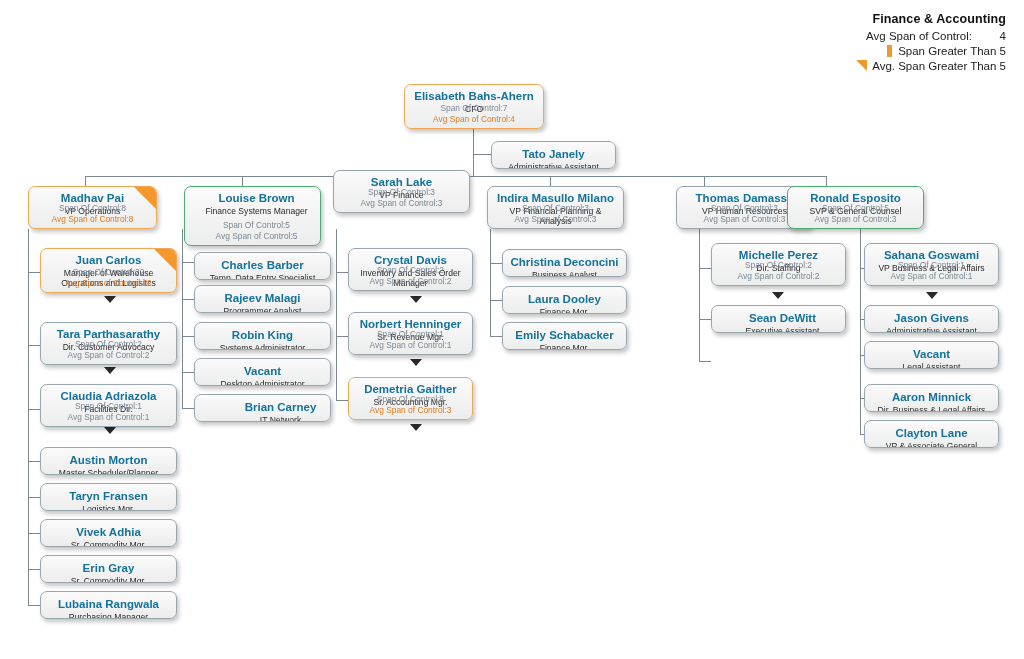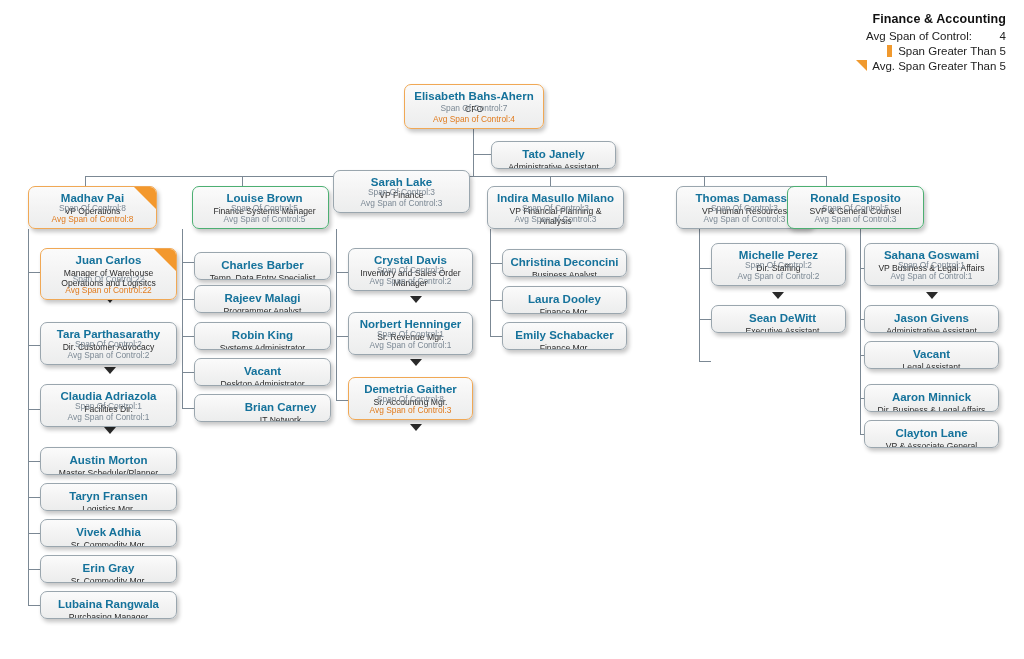--- a/index.html
+++ b/index.html
@@ -210,21 +210,21 @@
           <span class="sv">8</span>
         </div>
         <div class="stat-row avg-row">
           <span>Avg Span of Control:</span>
           <span class="sv">8</span>
         </div>
       </div>
     </div>
   </div>
 
-  <div class="node green" style="left:192px; top:186px; width:137px; height:43px;padding-left:8px;">
+  <div class="node green" style="left:184px; top:186px; width:137px; height:60px;padding-left:8px;">
     <div class="inner">
       <div class="name">Louise Brown</div>
       <div class="title">Finance Systems Manager</div>
       <div class="stats">
         <div class="stat-row">
           <span>Span Of Control:</span>
           <span class="sv">5</span>
         </div>
         <div class="stat-row avg-row">
           <span>Avg Span of Control:</span>
@@ -295,21 +295,21 @@
           <span class="sv">5</span>
         </div>
         <div class="stat-row avg-row">
           <span>Avg Span of Control:</span>
           <span class="sv">3</span>
         </div>
       </div>
     </div>
   </div>
 
-  <div class="node orange" style="left:40px; top:248px; width:137px; height:52px;">
+  <div class="node orange" style="left:40px; top:248px; width:137px; height:45px;">
     <div class="inner">
       <div class="corner-tri"></div>
       <div class="name">Juan Carlos</div>
       <div class="title">Manager of Warehouse Operations and Logisitcs</div>
       <div class="stats">
         <div class="stat-row">
           <span>Span Of Control:</span>
           <span class="sv">22</span>
         </div>
         <div class="stat-row avg-row">

